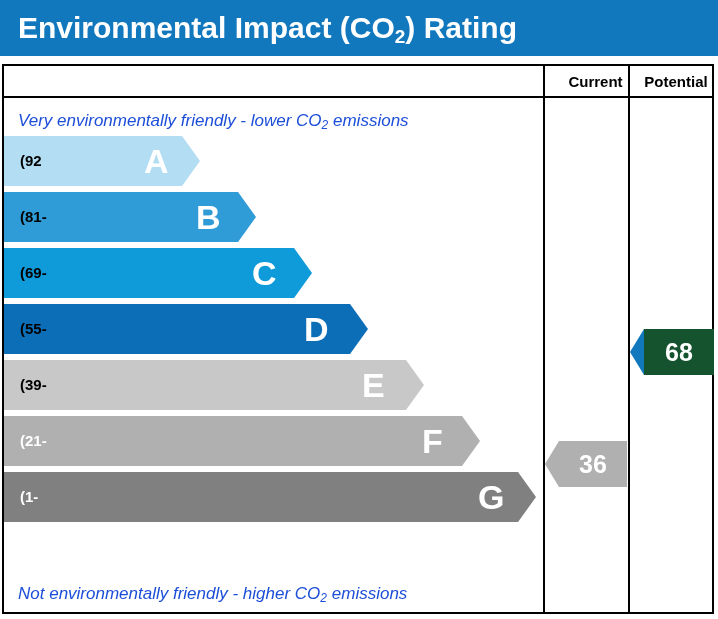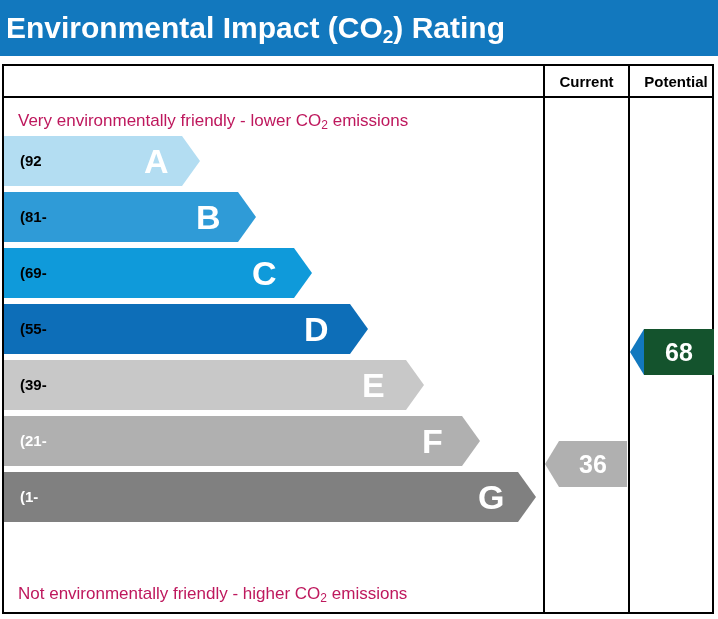--- a/index.html
+++ b/index.html
@@ -24,21 +24,21 @@
   .title-bar {
     position: absolute;
     left: 0;
     top: 0;
     width: 718px;
     height: 56px;
     background: #1278be;
     color: #ffffff;
     display: flex;
     align-items: center;
-    padding-left: 6px;
+    padding-left: 18px;
     box-sizing: border-box;
   }
   .title-bar .title-text {
     font-size: 30px;
     font-weight: bold;
     letter-spacing: 0px;
     white-space: nowrap;
   }
   .title-text sub {
     font-size: 19px;
@@ -82,29 +82,30 @@
   .col-head {
     position: absolute;
     top: 4px;
     height: 24px;
     line-height: 24px;
     text-align: center;
     font-size: 15px;
     font-weight: bold;
     color: #000000;
   }
-  .col-head.current   { left: 541px; width: 83px; }
+  .col-head.current   { left: 541px; width: 83px; padding-left: 9px; }
   .col-head.potential { left: 626px; width: 92px; }
 
   
   .caption {
     position: absolute;
     left: 14px;
     font-size: 17px;
-    color: #be185d;
+    font-style: italic;
+    color: #1d4ed8;
     white-space: nowrap;
   }
   .caption sub {
     font-size: 12px;
     vertical-align: baseline;
     position: relative;
     top: 3px;
   }
   .caption.top    { top: 45px; }
   .caption.bottom { top: 518px; }

